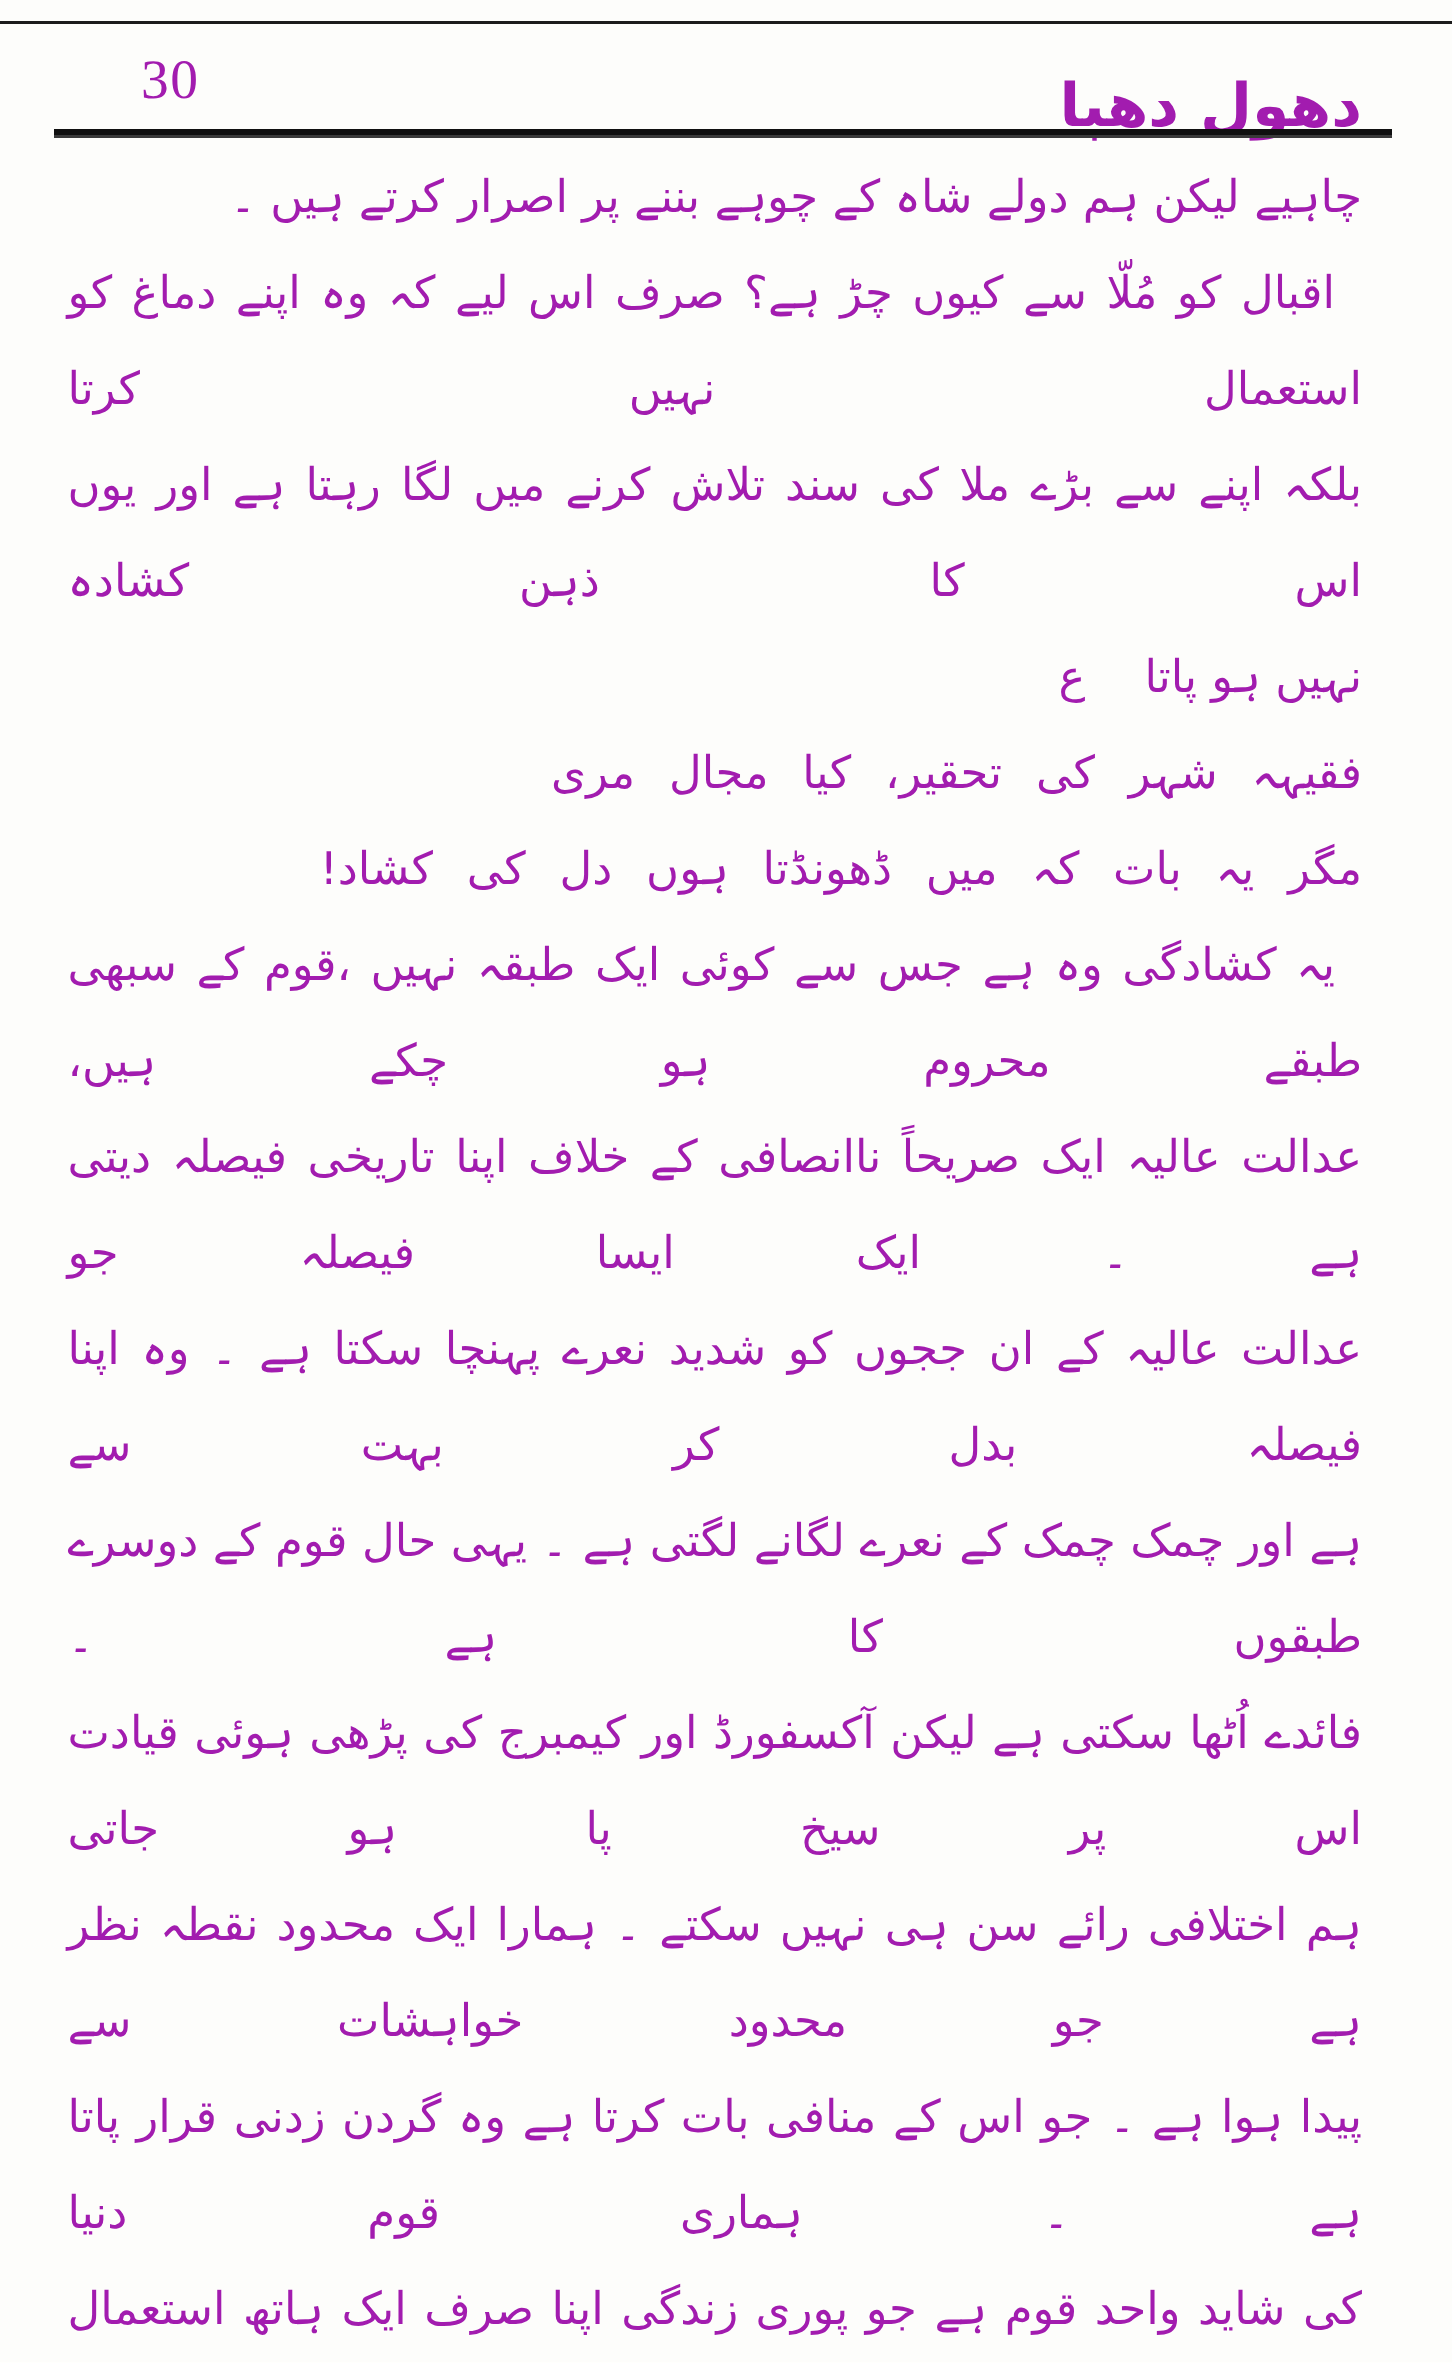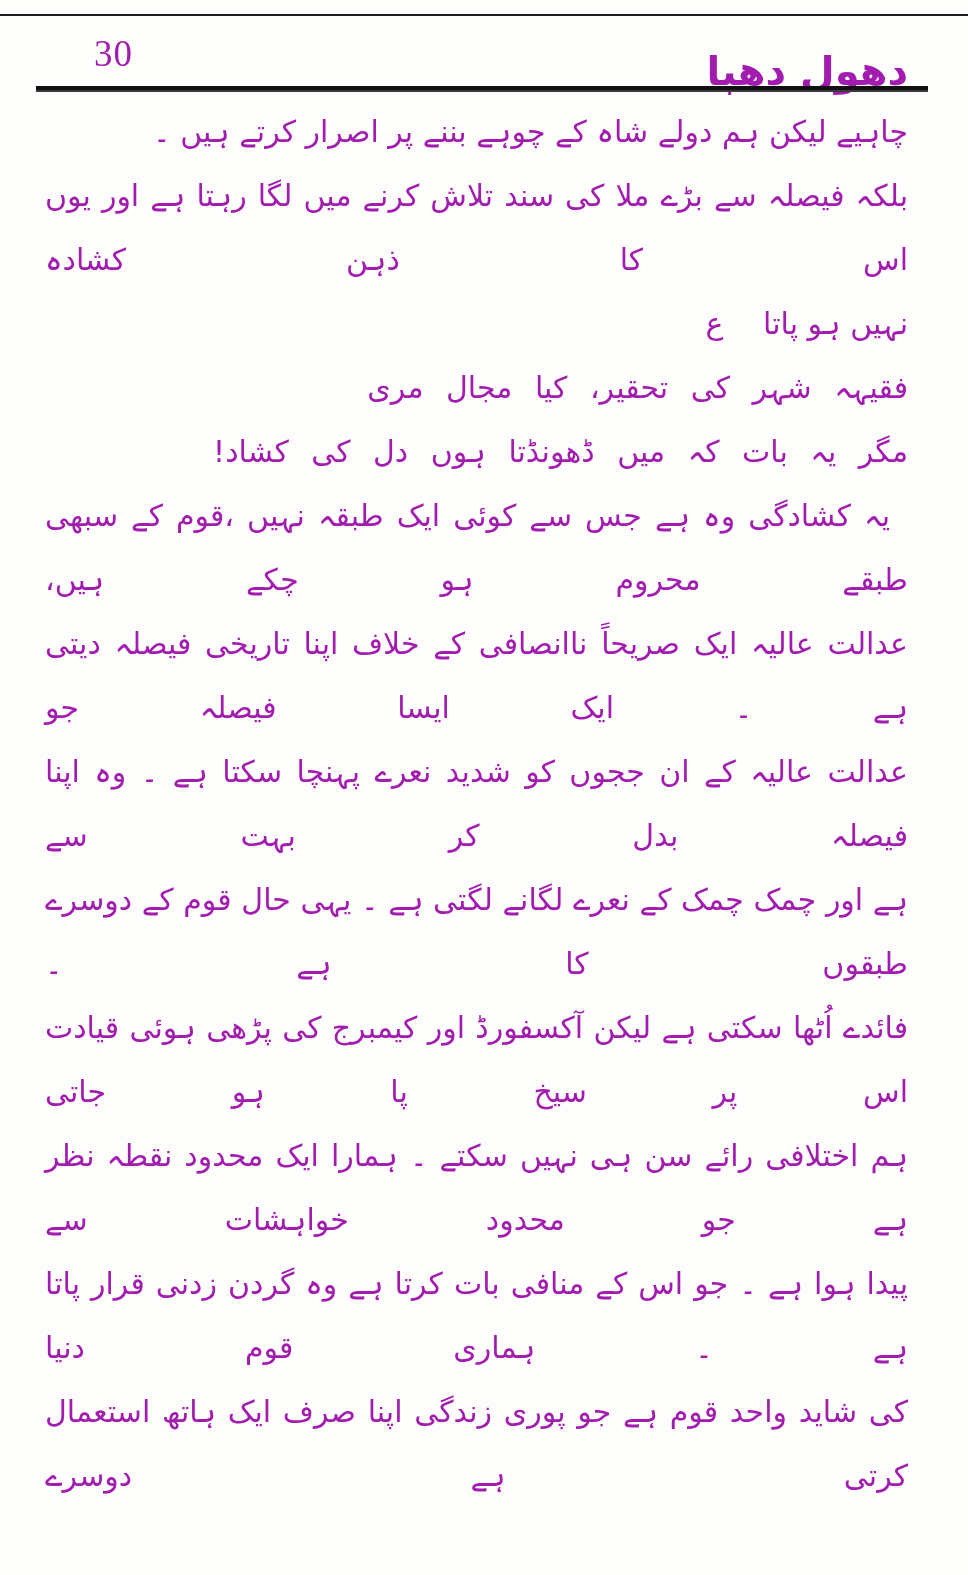--- a/index.html
+++ b/index.html
@@ -86,21 +86,22 @@
 
   <div class="header">
     <span class="page-number">30</span>
     <span class="book-title">دھول دھپا</span>
   </div>
 
   <div class="header-rule"></div>
 
   <div class="body-text">
       <div class="line continuation-end">چاہیے لیکن ہم دولے شاہ کے چوہے بننے پر اصرار کرتے ہیں ۔</div>
-      <div class="line full">بلکہ فیصلہ سے بڑے ملا کی سند تلاش کرنے میں لگا رہتا ہے اور یوں اس کا ذہن کشادہ</div>
+      <div class="line full-indent">اقبال کو مُلّا سے کیوں چڑ ہے؟ صرف اس لیے کہ وہ اپنے دماغ کو استعمال نہیں کرتا</div>
+      <div class="line full">بلکہ اپنے سے بڑے ملا کی سند تلاش کرنے میں لگا رہتا ہے اور یوں اس کا ذہن کشادہ</div>
       <div class="line short-right">نہیں ہو پاتا  ع</div>
       <div class="line verse">فقیہہ شہر کی تحقیر، کیا مجال مری</div>
       <div class="line verse">مگر یہ بات کہ میں ڈھونڈتا ہوں دل کی کشاد!</div>
       <div class="line full-indent">یہ کشادگی وہ ہے جس سے کوئی ایک طبقہ نہیں ،قوم کے سبھی طبقے محروم ہو چکے ہیں،</div>
       <div class="line full">عدالت عالیہ ایک صریحاً ناانصافی کے خلاف اپنا تاریخی فیصلہ دیتی ہے ۔ ایک ایسا فیصلہ جو</div>
       <div class="line full">عدالت عالیہ کے ان ججوں کو شدید نعرے پہنچا سکتا ہے ۔ وہ اپنا فیصلہ بدل کر بہت سے</div>
       <div class="line full">ہے اور چمک چمک کے نعرے لگانے لگتی ہے ۔ یہی حال قوم کے دوسرے طبقوں کا ہے ۔</div>
       <div class="line full">فائدے اُٹھا سکتی ہے لیکن آکسفورڈ اور کیمبرج کی پڑھی ہوئی قیادت اس پر سیخ پا ہو جاتی</div>
       <div class="line full">ہم اختلافی رائے سن ہی نہیں سکتے ۔ ہمارا ایک محدود نقطہ نظر ہے جو محدود خواہشات سے</div>
       <div class="line full">پیدا ہوا ہے ۔ جو اس کے منافی بات کرتا ہے وہ گردن زدنی قرار پاتا ہے ۔ ہماری قوم دنیا</div>

